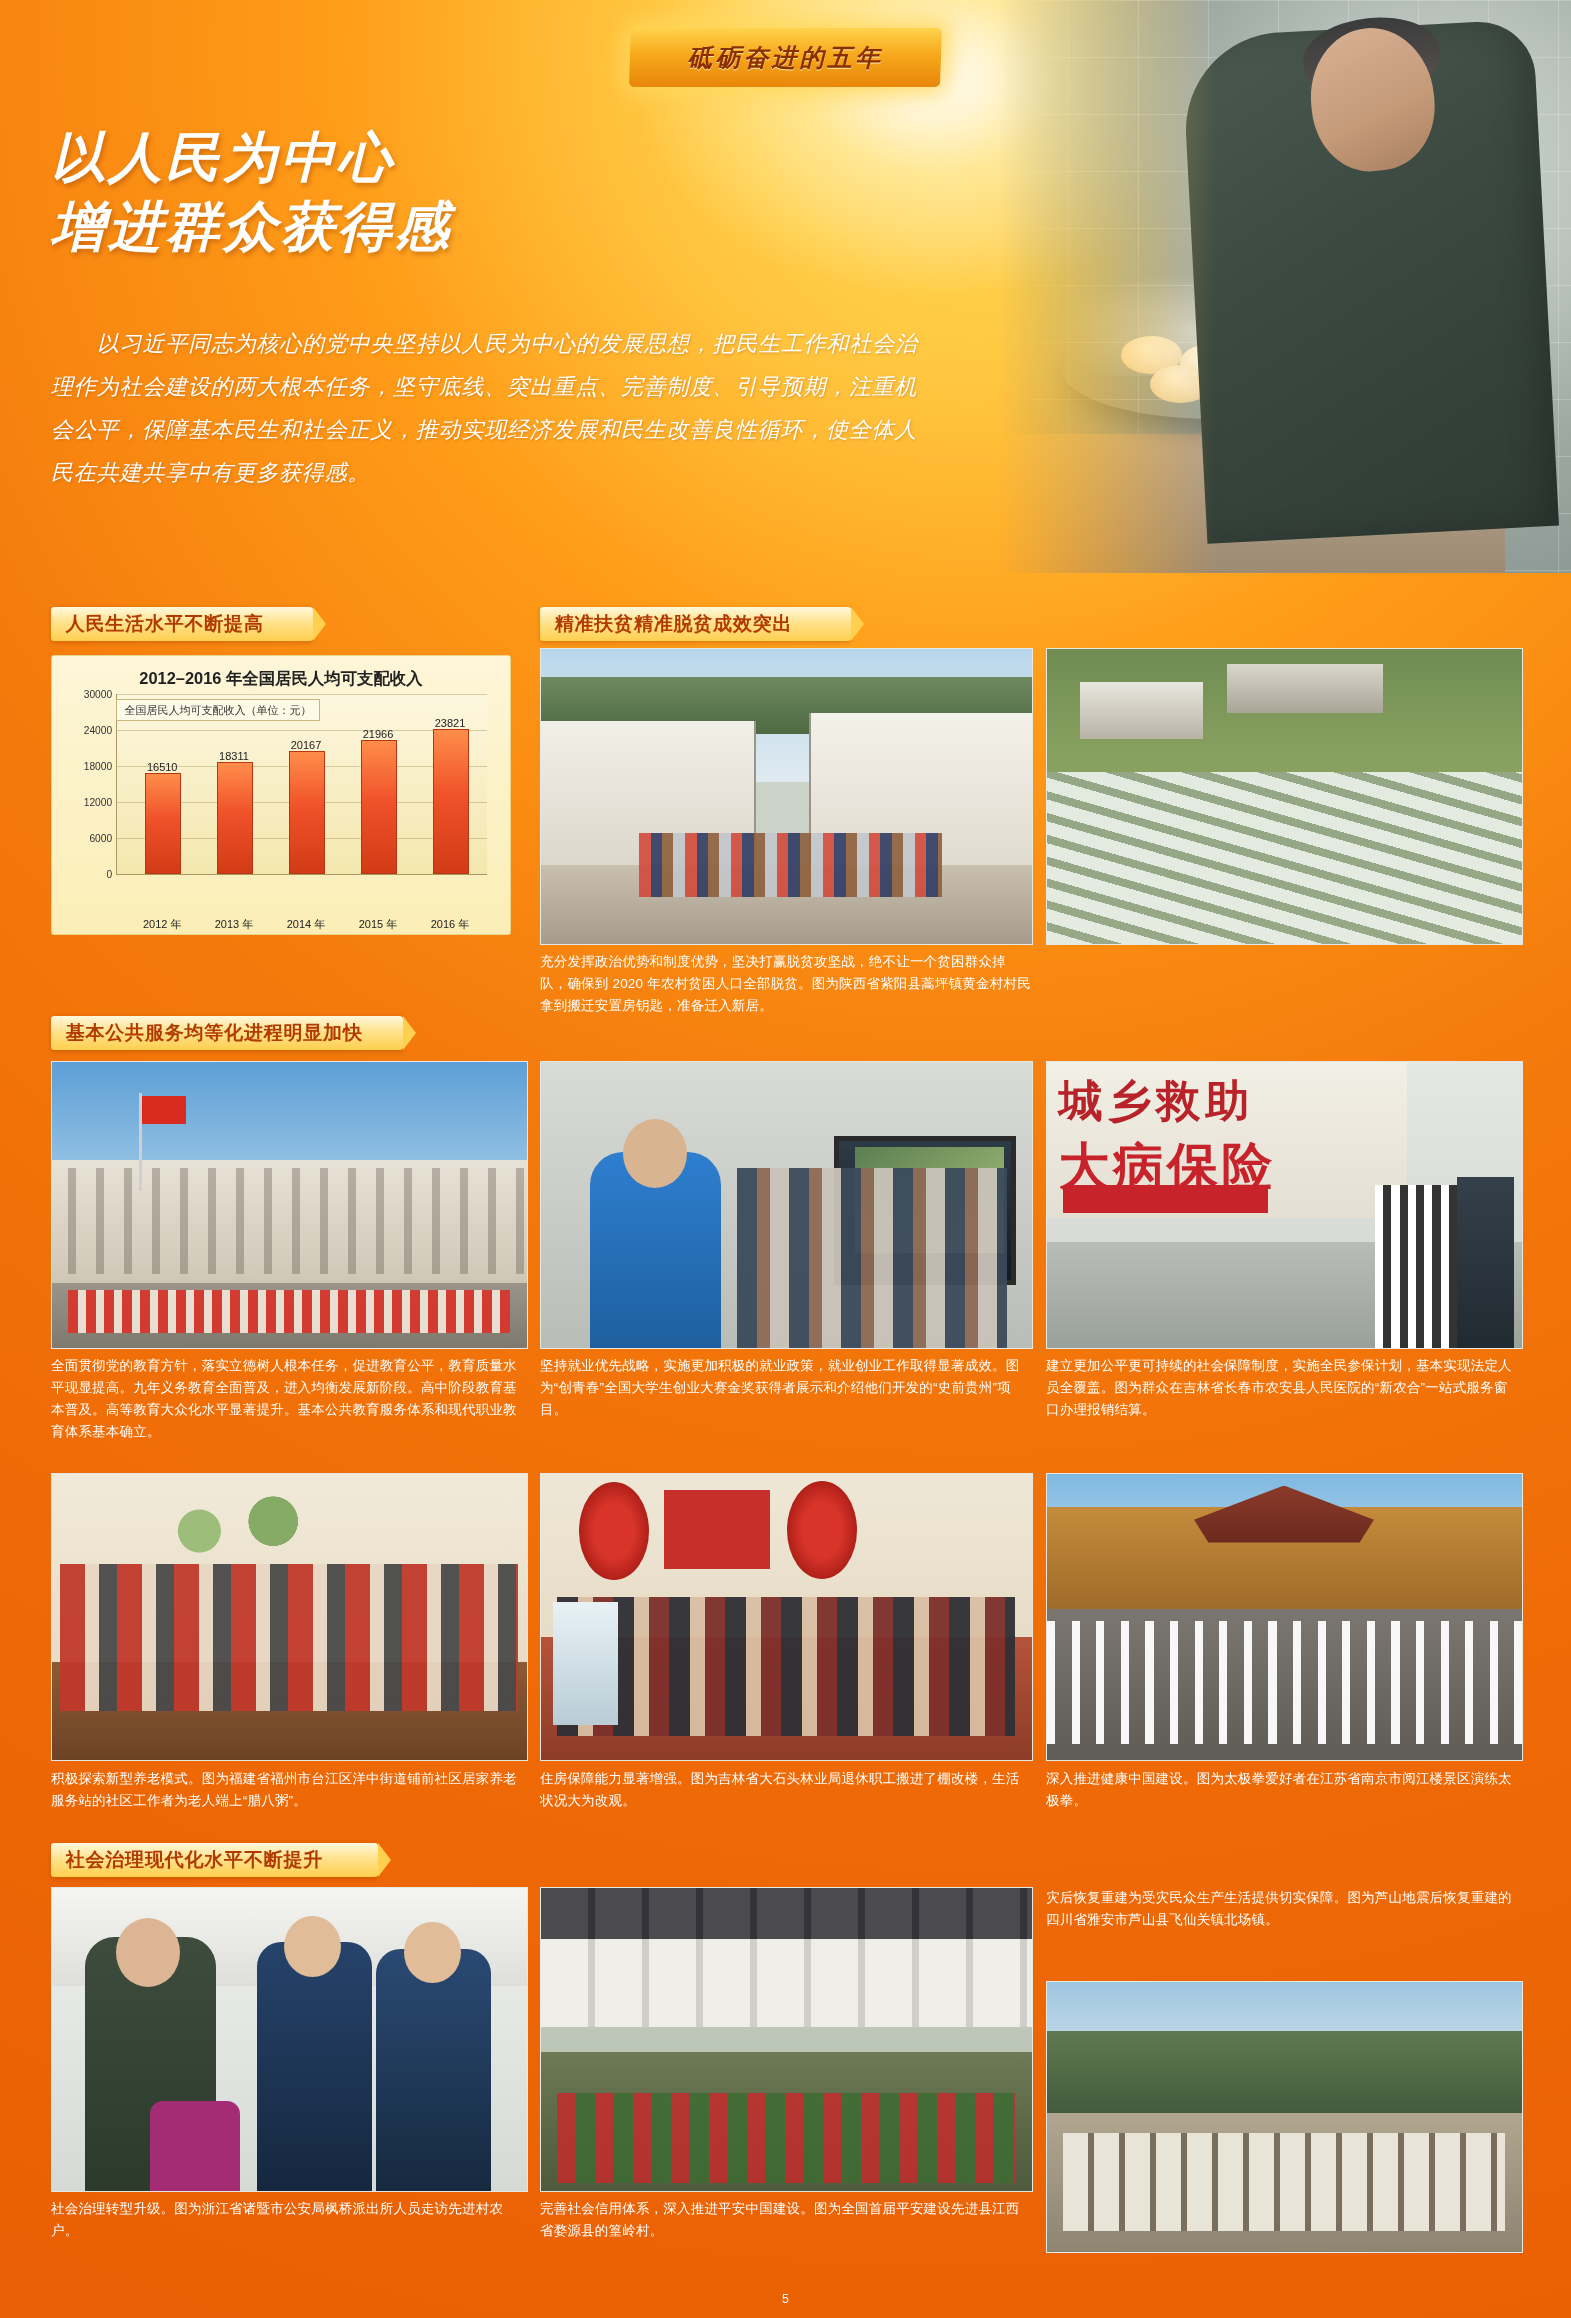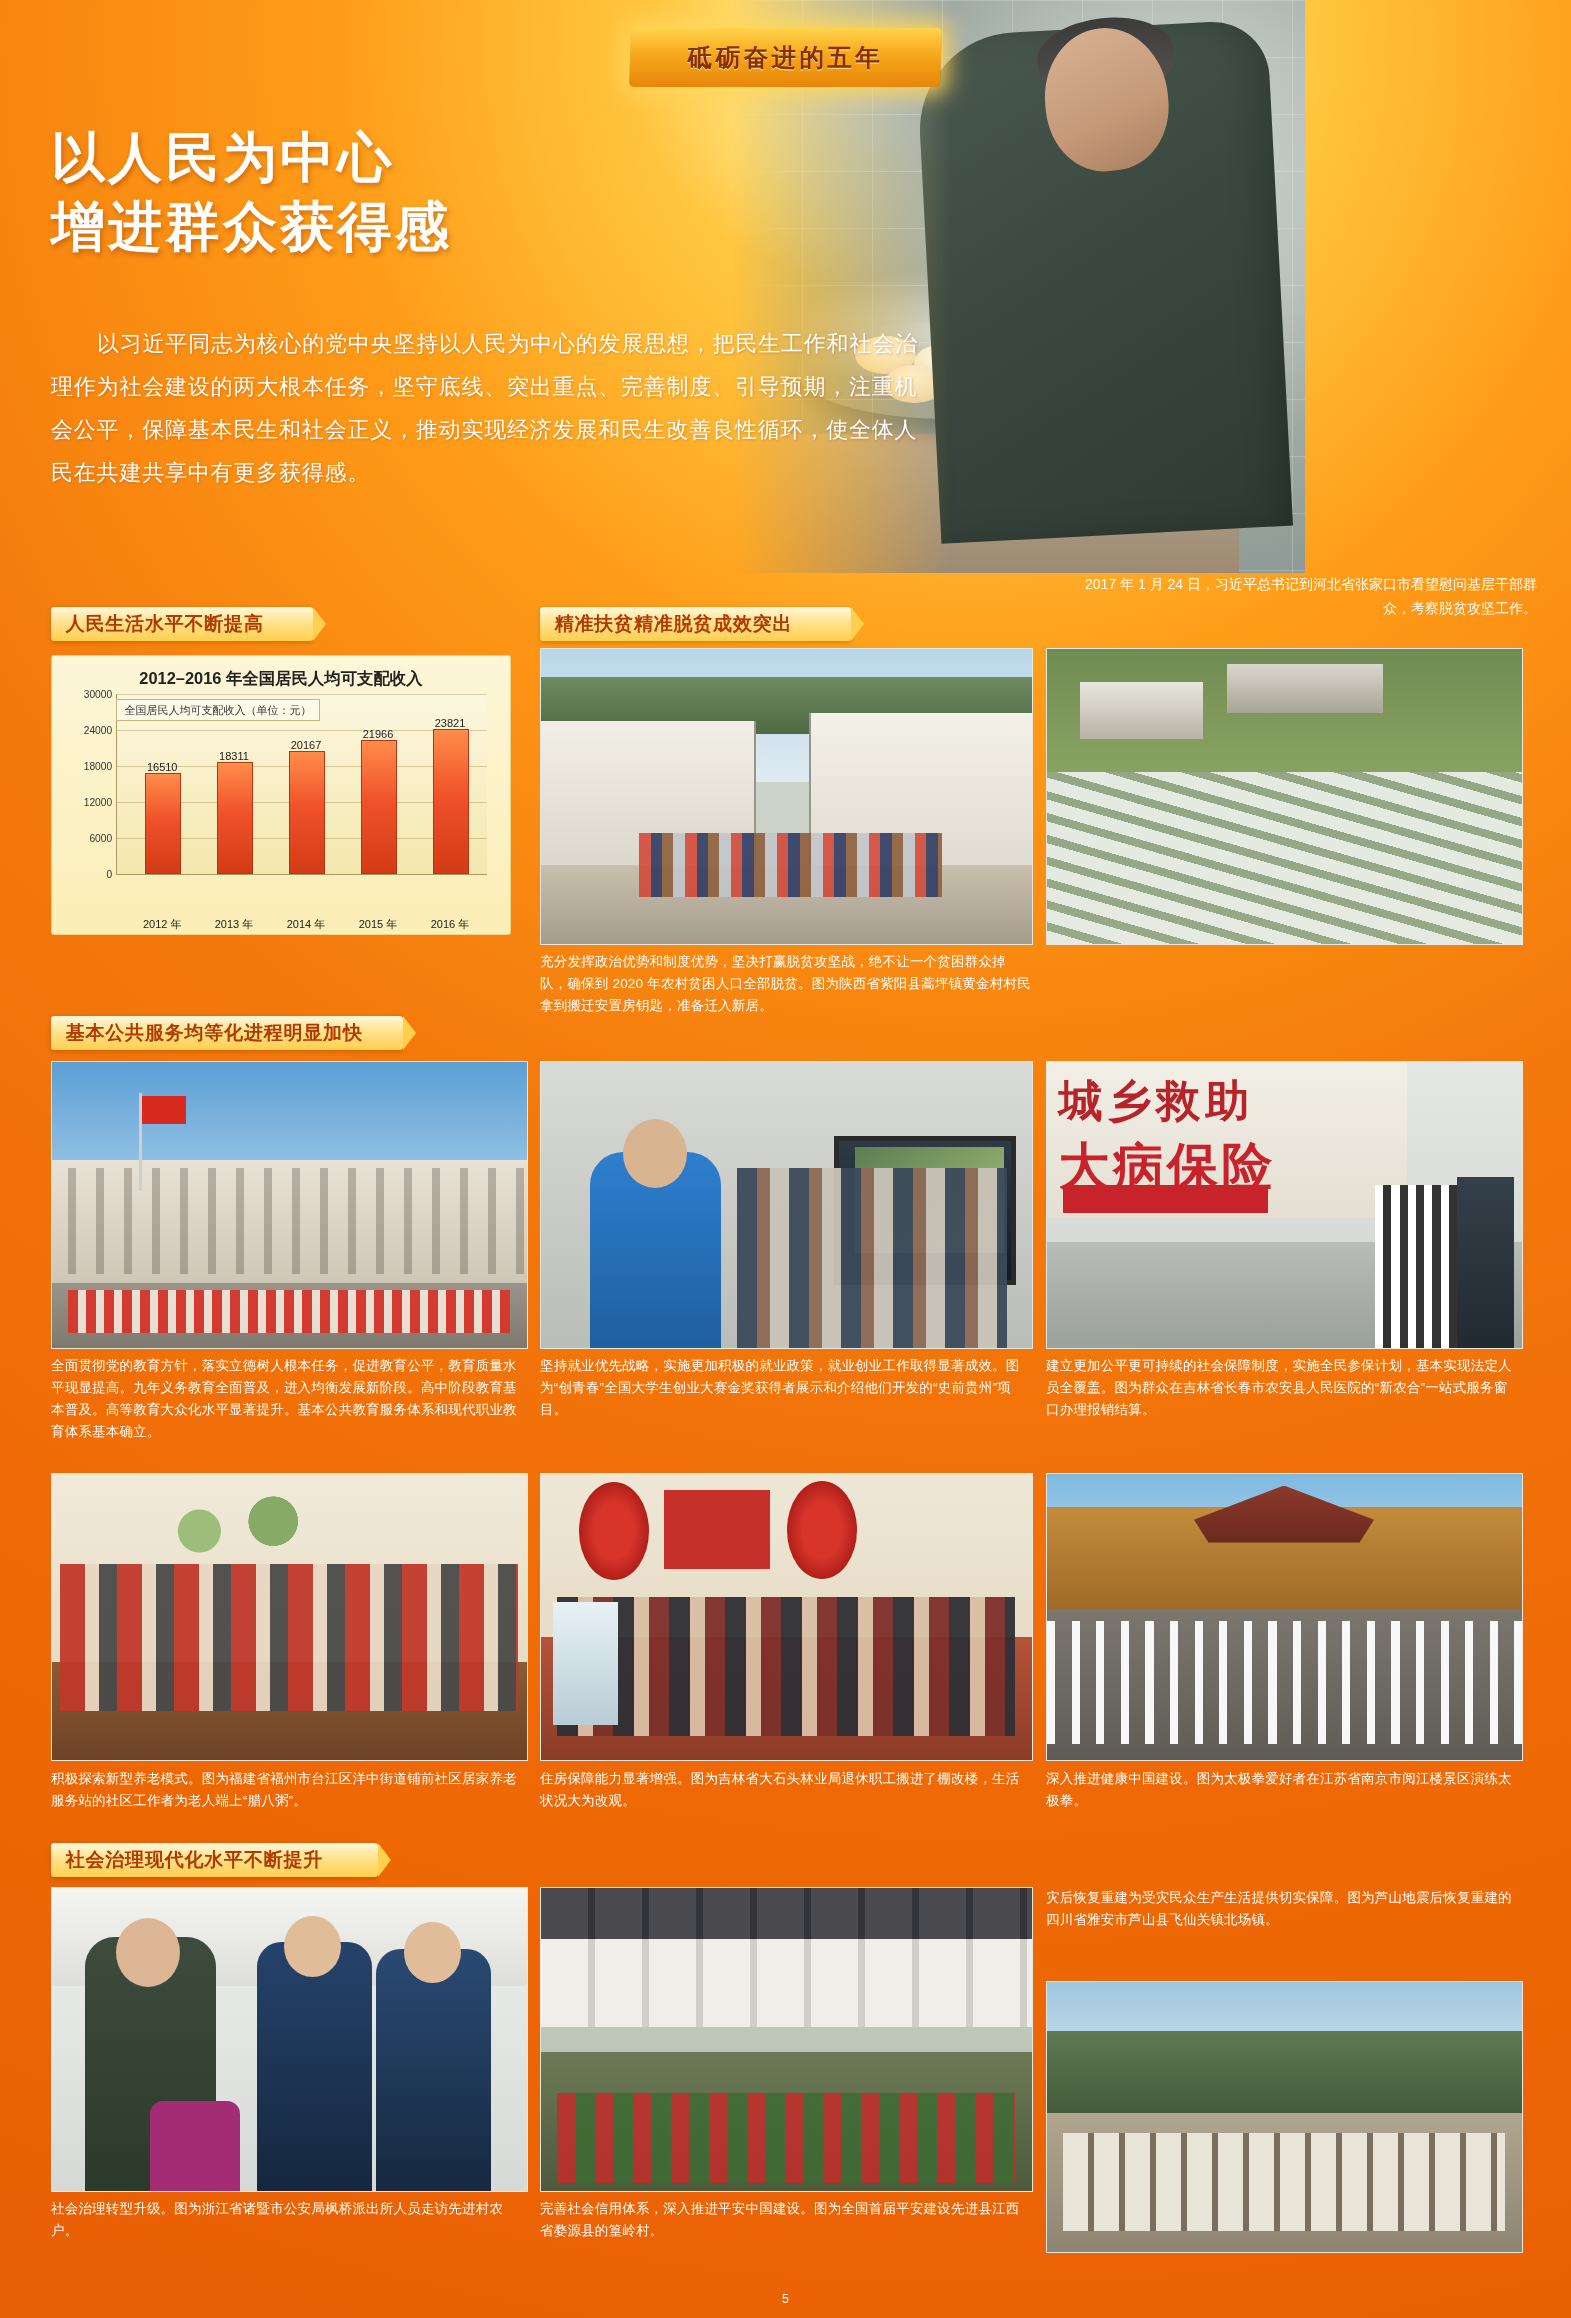--- a/index.html
+++ b/index.html
@@ -10,22 +10,23 @@
     position:relative;
     overflow:hidden;
   }
   .page{
     position:absolute;inset:0;
     background:
       radial-gradient(circle at 62% 2%, #ffe9a8 0%, #ffd24a 10%, #ff9c18 26%, #f47a0c 46%, #ef6a06 70%, #e95f04 100%);
   }
   
   .header{
-    position:absolute;left:0;top:0;width:1305px;height:573px;
+    position:absolute;left:0;top:0;width:1571px;height:573px;
     overflow:hidden;
+    font-style:italic;
   }
   .hdr-glow{
     position:absolute;left:524px;top:-213px;width:818px;height:589px;
     background:radial-gradient(ellipse at center, rgba(255,255,255,.95) 0%, rgba(255,235,160,.75) 22%, rgba(255,190,60,.25) 52%, rgba(255,160,20,0) 74%);
     pointer-events:none;
   }
   .ribbon{
     position:absolute;left:630px;top:28px;width:311px;height:59px;
     text-align:center;
   }
@@ -198,21 +199,20 @@
     </div>
 
     <div class="h-title">
       <div>以人民为中心</div>
       <div>增进群众获得感</div>
     </div>
 
     <div class="h-para">以习近平同志为核心的党中央坚持以人民为中心的发展思想，把民生工作和社会治理作为社会建设的两大根本任务，坚守底线、突出重点、完善制度、引导预期，注重机会公平，保障基本民生和社会正义，推动实现经济发展和民生改善良性循环，使全体人民在共建共享中有更多获得感。</div>
   </div>
 
-  <div class="hero-cap">2017 年 1 月 24 日，习近平总书记到河北省张家口市看望慰问基层干部群众，考察脱贫攻坚工作。</div>
 
   <div class="sec-head" style="left:51px;top:607px;width:262px;">
     <span>人民生活水平不断提高</span>
   </div>
   <div class="sec-head" style="left:540px;top:607px;width:311px;">
     <span>精准扶贫精准脱贫成效突出</span>
   </div>
 
   <div class="chart-panel">
     <div class="chart-title">2012–2016 年全国居民人均可支配收入</div>

